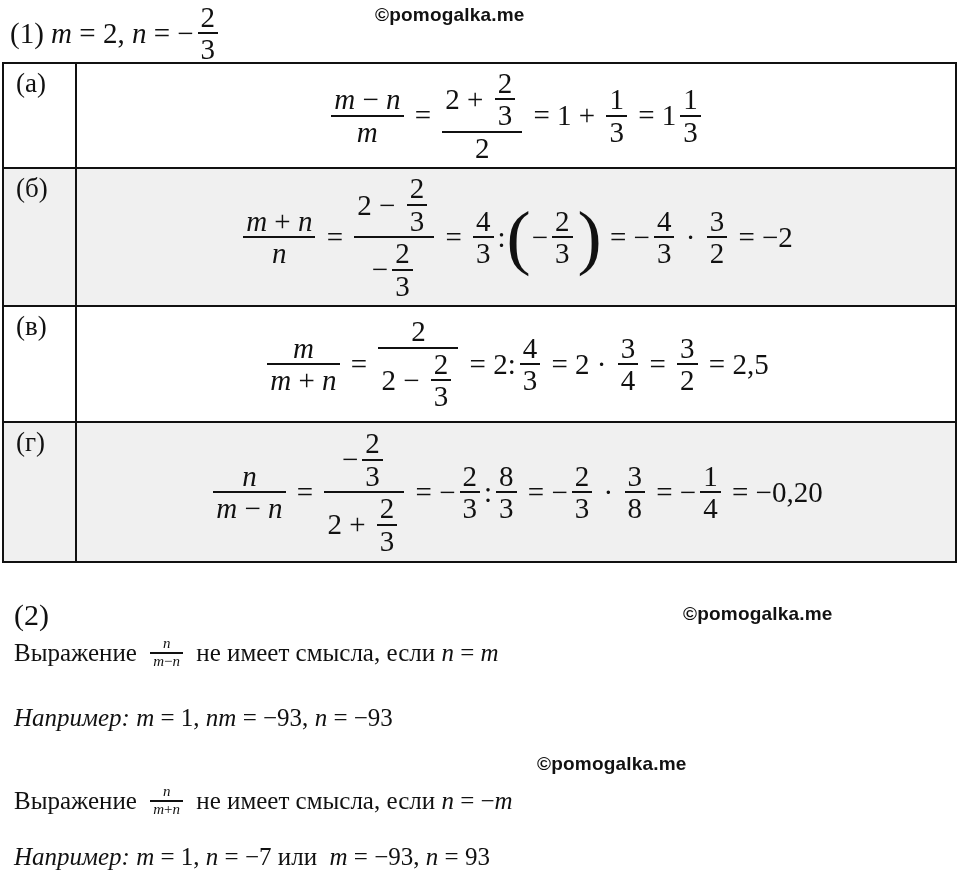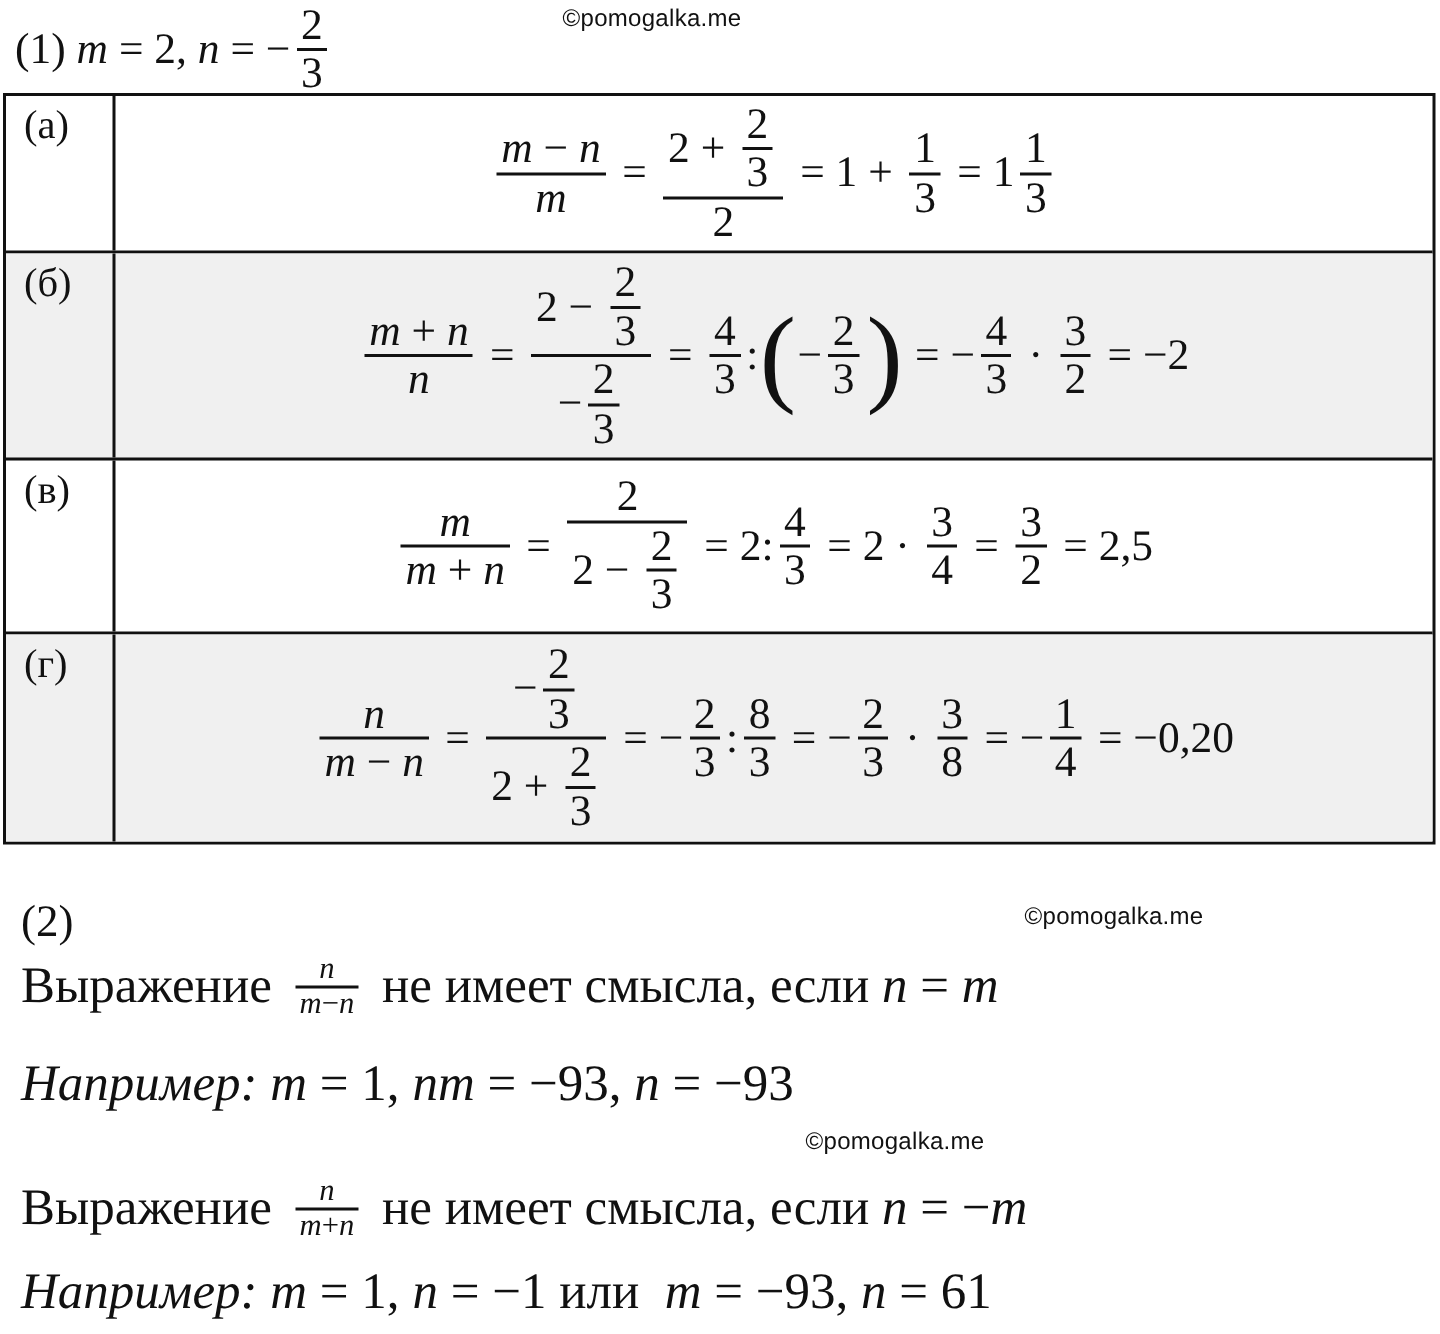--- a/index.html
+++ b/index.html
@@ -15,41 +15,41 @@
   .mbig { font-size:2.5em; line-height:0.85; font-weight:400; margin:0 1px; }
   .frac { display:inline-flex; flex-direction:column; align-self:center;
           text-align:center; margin:0 4px; }
   .frac .num, .frac .den { display:flex; align-items:center; justify-content:center;
           padding:0 3px; line-height:1.05; }
   .frac .num { border-bottom:2px solid var(--ink,#111); }
   
   .header-line { position:absolute; left:10px; top:2px; font-size:29px; }
   
   .wm { position:absolute; font-family:"Liberation Sans", sans-serif;
-        font-weight:normal; font-size:16px; letter-spacing:0.2px; }
+        font-weight:bold; font-size:19px; letter-spacing:0.2px; }
   .wm-top { left:375px; top:4px; }
   .wm-mid { left:683px; top:603px; }
   .wm-bot { left:537px; top:753px; }
   
   .table { position:absolute; left:2px; top:62px; width:951px;
            border:2px solid var(--ink,#111); }
   .trow { display:flex; border-bottom:2px solid var(--ink,#111); }
   .trow:last-child { border-bottom:none; }
   .trow.shaded { background:var(--shade, #f0f0f0); }
   .trow:nth-child(1) { min-height:100px; }
   .trow:nth-child(2) { min-height:132px; }
   .trow:nth-child(3) { min-height:114px; }
   .trow:nth-child(4) { min-height:138px; }
   .tlabel { width:73px; border-right:2px solid var(--ink,#111);
             font-size:27px; padding:4px 0 0 12px; box-sizing:border-box; }
   .tcontent { flex:1; display:flex; align-items:center; justify-content:center;
               padding:4px 8px; }
   
   .p2label { position:absolute; left:14px; top:598px; font-size:30px; }
-  .textline { position:absolute; left:14px; font-size:34px; }
+  .textline { position:absolute; left:14px; font-size:25px; }
   .textline .frac { font-size:0.6em; margin:0 7px; }
   .line1 { top:636px; }
   .line2 { top:704px; }
   .line3 { top:784px; }
   .line4 { top:843px; }
 </style>
 </head>
 <body style="--shade: #f0f0f0; --ink: #111111;">
 
 <div class="header-line math">
@@ -396,18 +396,18 @@
     <span class="mtxt"> не имеет смысла, если </span>
     <span class="mvar">n</span>
     <span class="mtxt"> = −</span>
     <span class="mvar">m</span>
   </div>
 <div class="textline line4 math">
     <span class="mvar">Например: </span>
     <span class="mvar">m</span>
     <span class="mtxt"> = 1, </span>
     <span class="mvar">n</span>
-    <span class="mtxt"> = −1 или  </span>
+    <span class="mtxt"> = −7 или  </span>
     <span class="mvar">m</span>
     <span class="mtxt"> = −93, </span>
     <span class="mvar">n</span>
-    <span class="mtxt"> = 61</span>
+    <span class="mtxt"> = 93</span>
   </div>
 
 </body></html>

